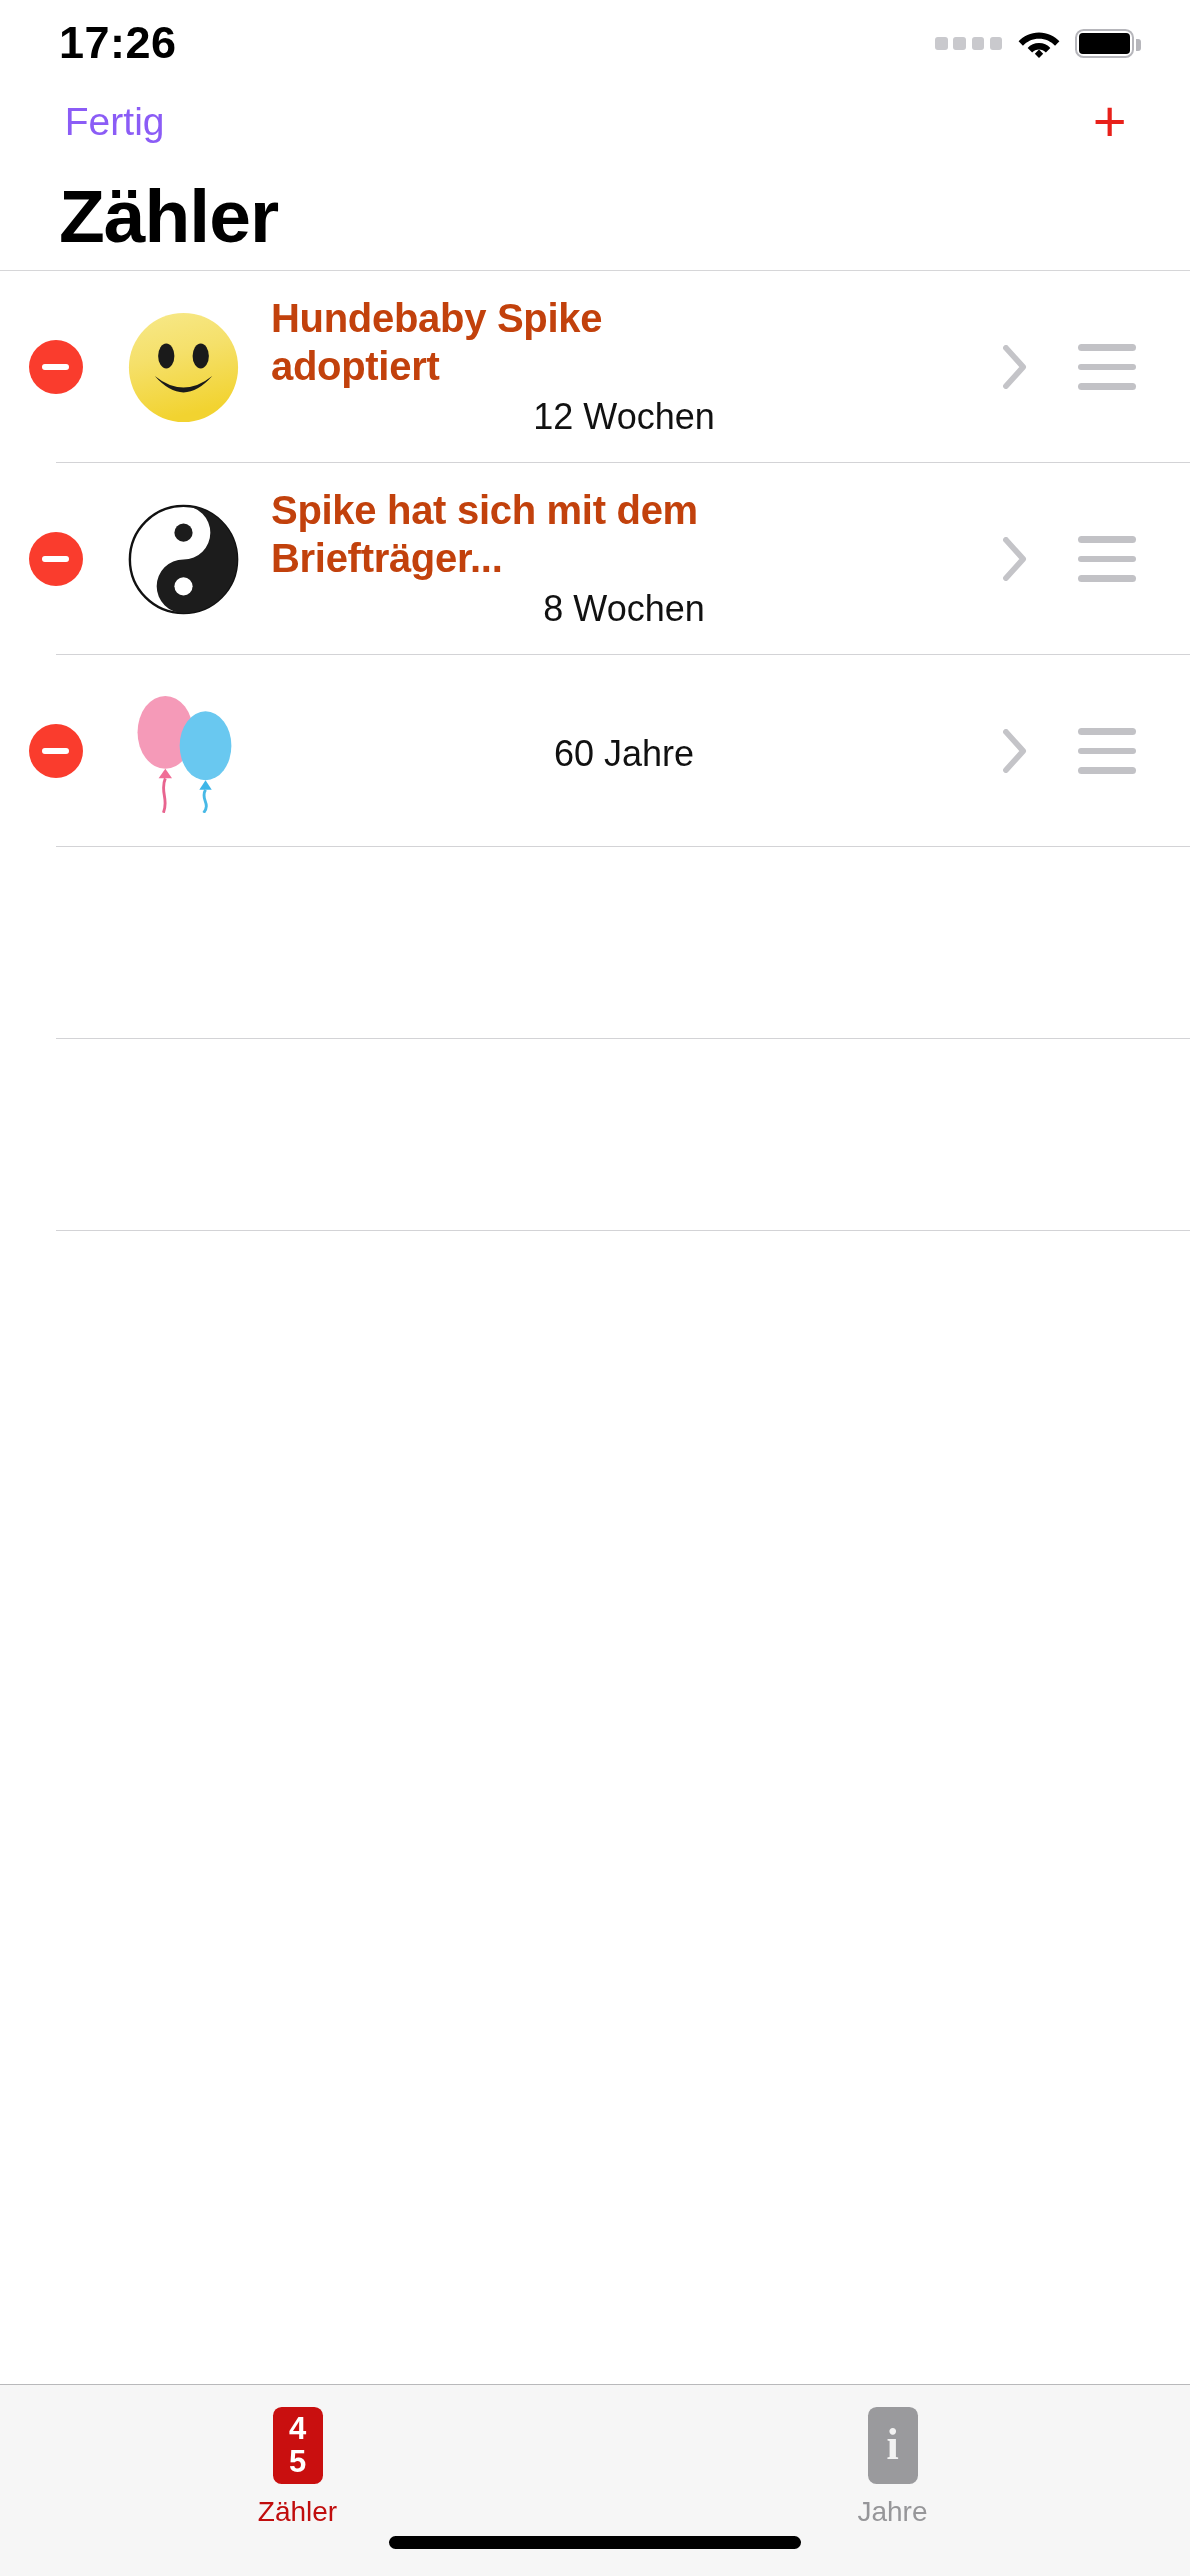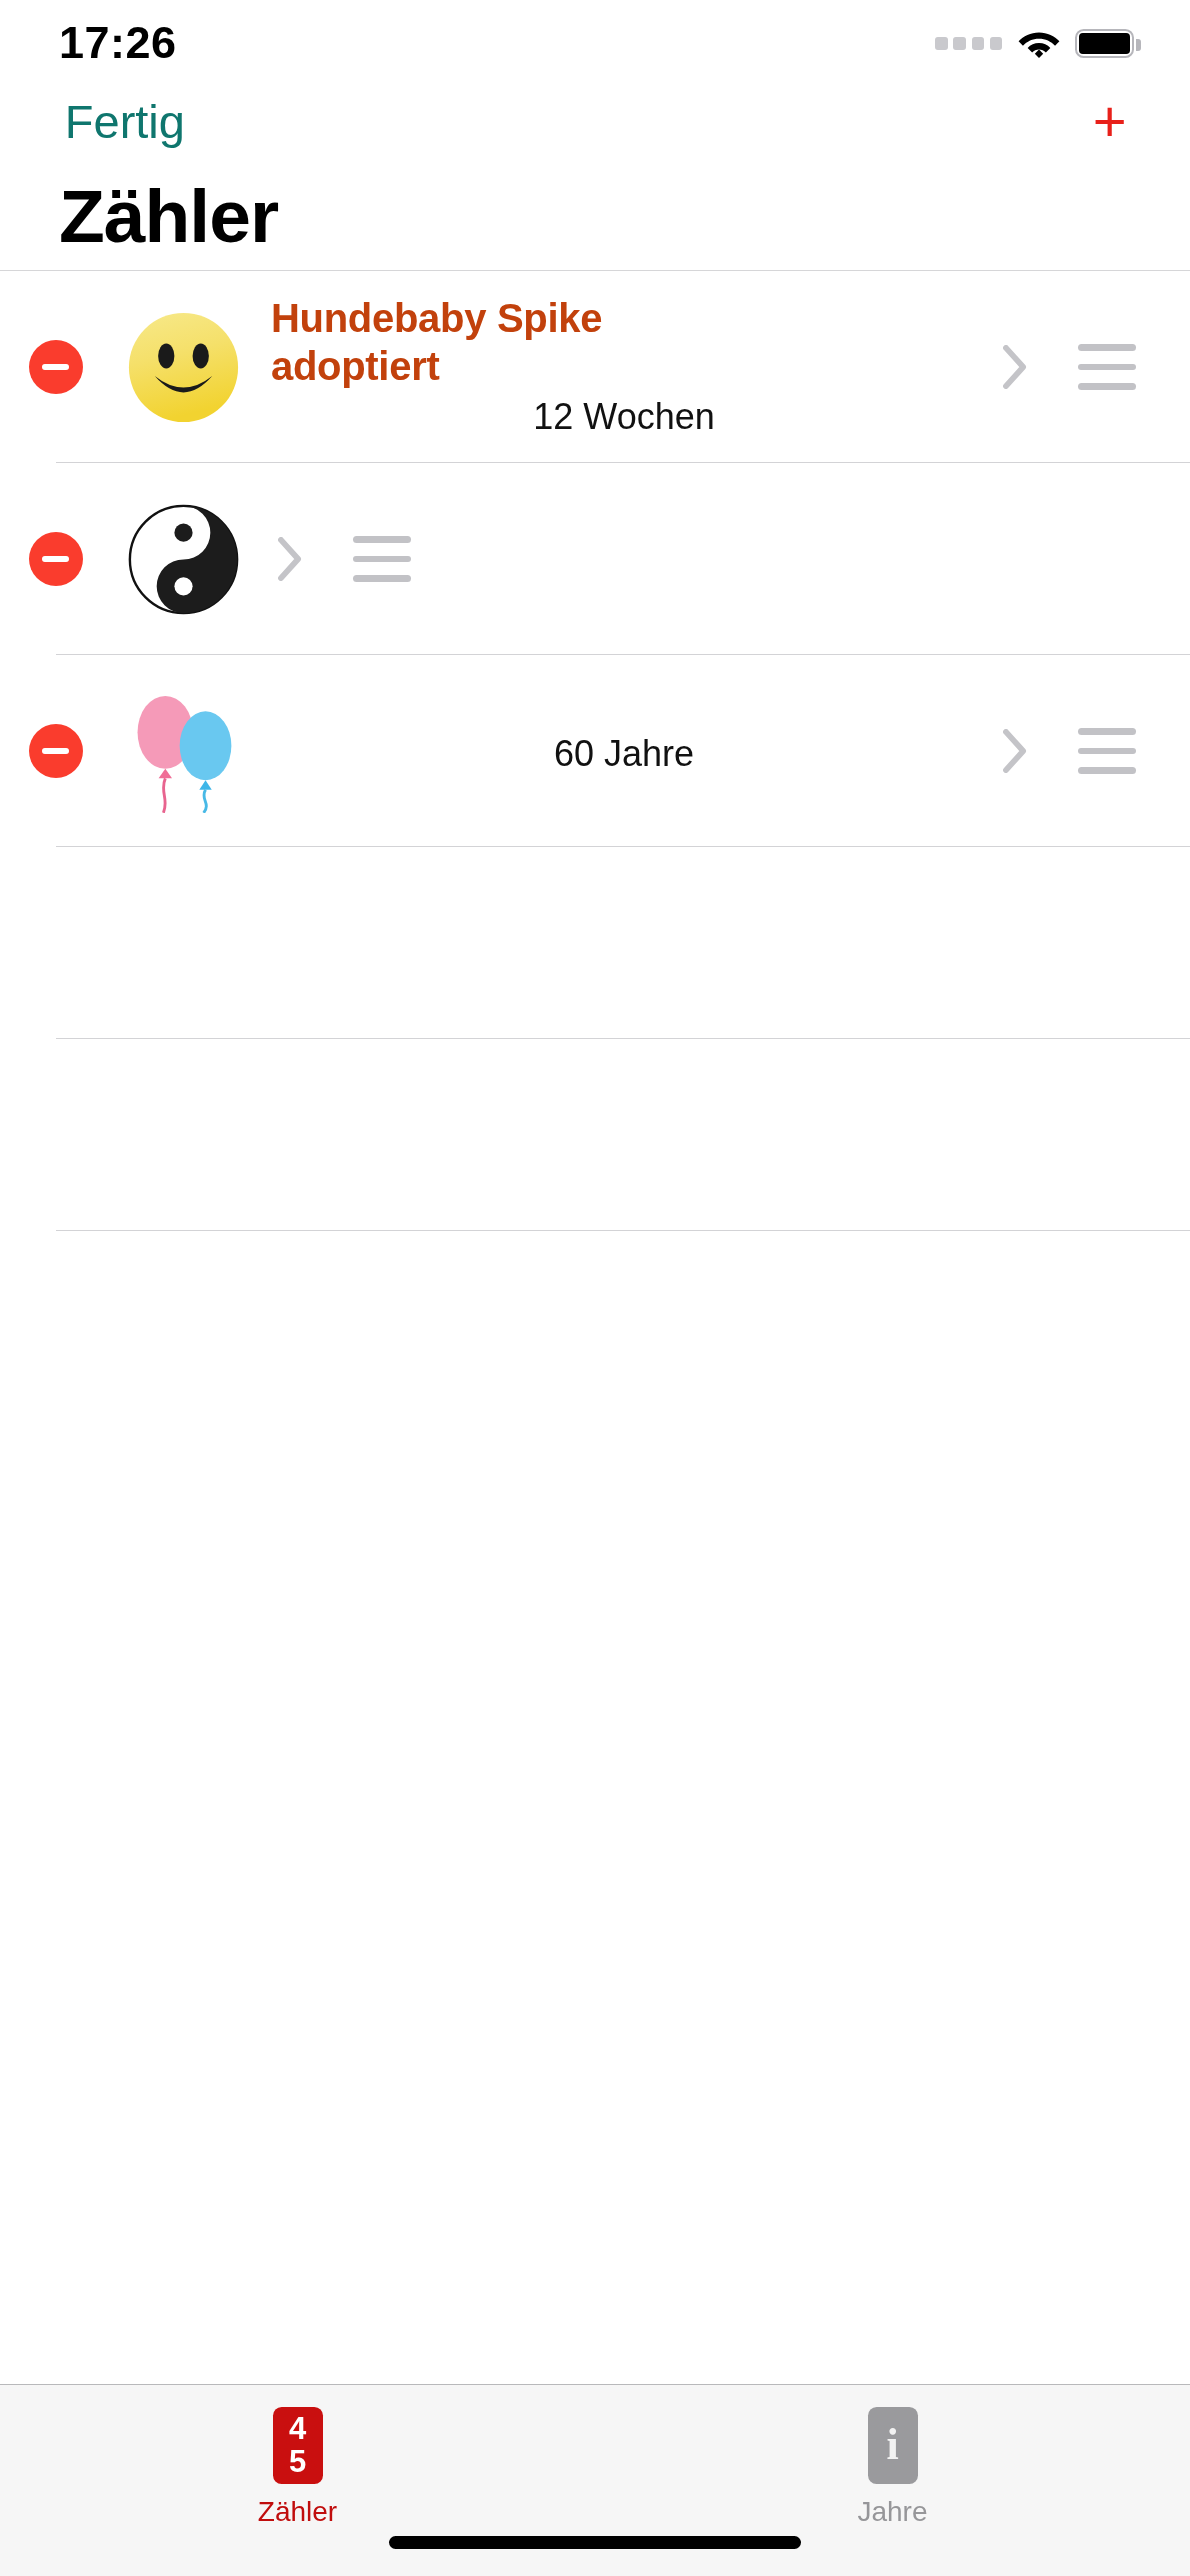--- a/index.html
+++ b/index.html
@@ -70,22 +70,22 @@
 
   
   .navbar {
     flex:0 0 84px;
     display:flex;
     align-items:center;
     justify-content:space-between;
     padding:0 50px 0 59px;
   }
   .nav-done {
-    font-size:47px;
-    color:#0f766e;
+    font-size:39px;
+    color:#8b5cf6;
     line-height:1;
     background:none; border:none;
     font-family:inherit;
     cursor:pointer;
     padding:7.7px 5.8px;
   }
   .nav-add {
     font-size:58px;
     color:#e8201a;
     line-height:0.6;
@@ -346,20 +346,24 @@
 
     <div class="row">
       <button class="del-btn"></button>
       <div class="row-emoji">
         <svg width="113" height="113" viewBox="0 0 118 118">
           <circle cx="59" cy="59" r="56" fill="#ffffff" stroke="#111" stroke-width="2.5"></circle>
           <path d="M59 3 A56 56 0 0 1 59 115 A28 28 0 0 1 59 59 A28 28 0 0 0 59 3 Z" fill="#1c1c1c"></path>
           <circle cx="59" cy="31" r="9.5" fill="#1c1c1c"></circle>
           <circle cx="59" cy="87" r="9.5" fill="#ffffff"></circle>
         </svg>
+      </div>
+      <div class="row-text">
+        <div class="row-title">Spike hat sich mit dem Briefträger...</div>
+        <div class="row-sub">8 Wochen</div>
       </div>
       <div class="chevron">
         <svg width="25" height="44" viewBox="0 0 26 46">
             <path d="M3 3 L21 23 L3 43" fill="none" stroke="#c4c4c8" stroke-width="6" stroke-linecap="round" stroke-linejoin="round"></path>
           </svg>
       </div>
       <div class="reorder">
           <i></i>
           <i></i>
           <i></i>

